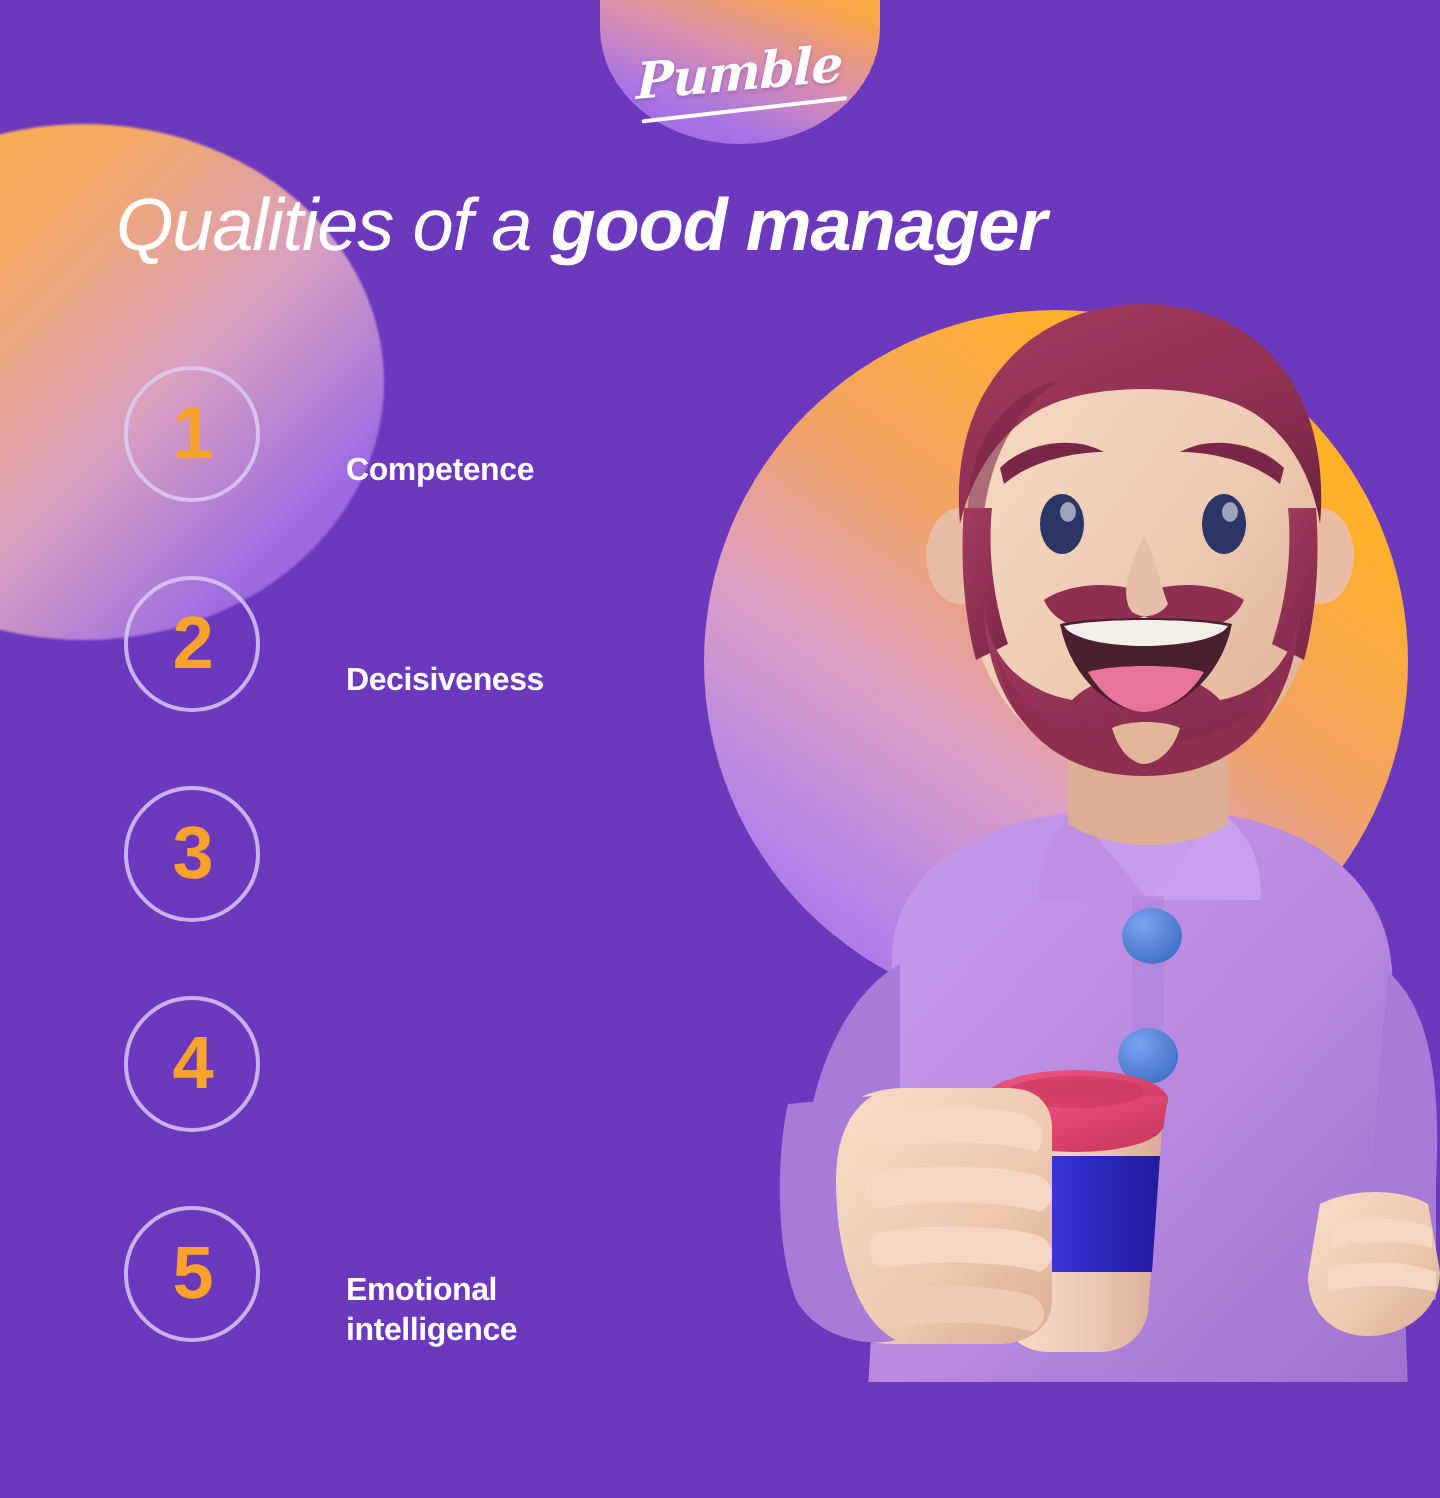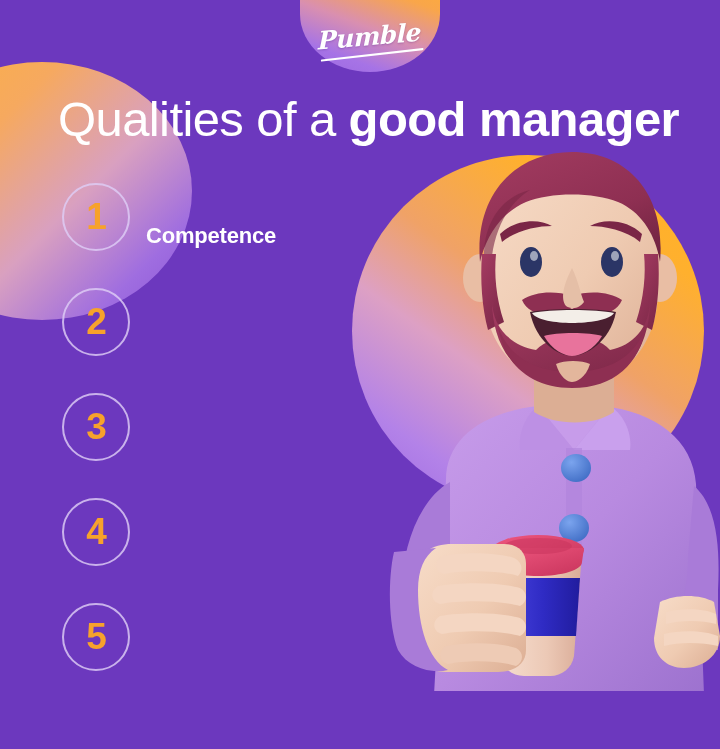--- a/index.html
+++ b/index.html
@@ -78,25 +78,26 @@
     background: #ffffff;
     border-radius: 2px;
     transform: rotate(-1.5deg);
   }
 
   
   .title {
     position: absolute;
     left: 58px;
     top: 94px;
-    font-size: 49px;
+    font-size: 37px;
     line-height: 1.05;
     color: #ffffff;
     letter-spacing: -0.6px;
     white-space: nowrap;
+    font-style: italic;
   }
   .title .light { font-weight: 400; }
   .title .bold  { font-weight: 700; }
 
   
   .list {
     position: absolute;
     left: 62px;
     top: 183px;
     width: 330px;
@@ -121,25 +122,25 @@
   .num-circle span {
     color: #f7a22b;
     font-size: 37px;
     font-weight: 700;
     line-height: 1;
     letter-spacing: -1px;
     margin-top: -2px;
   }
   .item-label {
     position: absolute;
-    left: 84px;
+    left: 111px;
     top: 50%;
     transform: translateY(-50%);
     color: #ffffff;
-    font-size: 22px;
+    font-size: 16px;
     font-weight: 700;
     line-height: 1.26;
     letter-spacing: -0.2px;
     width: 230px;
   }
 
   
   .character {
     position: absolute;
     left: 388px;
@@ -181,38 +182,40 @@
       <div class="num-circle">
         <span>1</span>
       </div>
       <div class="item-label">Competence</div>
     </div>
 
     <div class="list-item">
       <div class="num-circle">
         <span>2</span>
       </div>
+      <div class="item-label">Decisiveness</div>
     </div>
 
     <div class="list-item">
       <div class="num-circle">
         <span>3</span>
       </div>
     </div>
 
     <div class="list-item">
       <div class="num-circle">
         <span>4</span>
       </div>
     </div>
 
     <div class="list-item">
       <div class="num-circle">
         <span>5</span>
       </div>
+      <div class="item-label">Emotional<br>intelligence</div>
     </div>
 
   </div>
 
   <div class="character">
     <svg width="332" height="545" viewBox="0 0 332 545" xmlns="http://www.w3.org/2000/svg">
       <defs>
         <linearGradient id="gSkin" x1="0" y1="0" x2="1" y2="1">
           <stop offset="0%" stop-color="#f7dcc8"></stop>
           <stop offset="55%" stop-color="#efcbb2"></stop>

